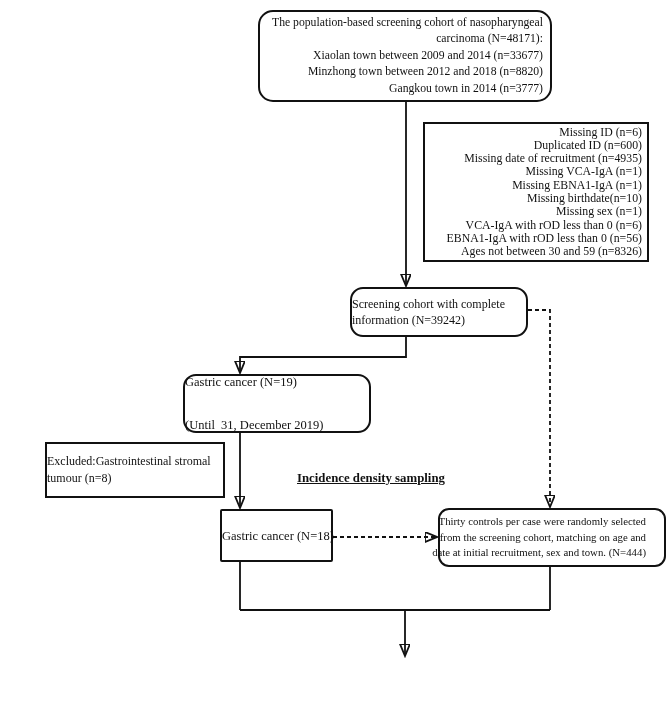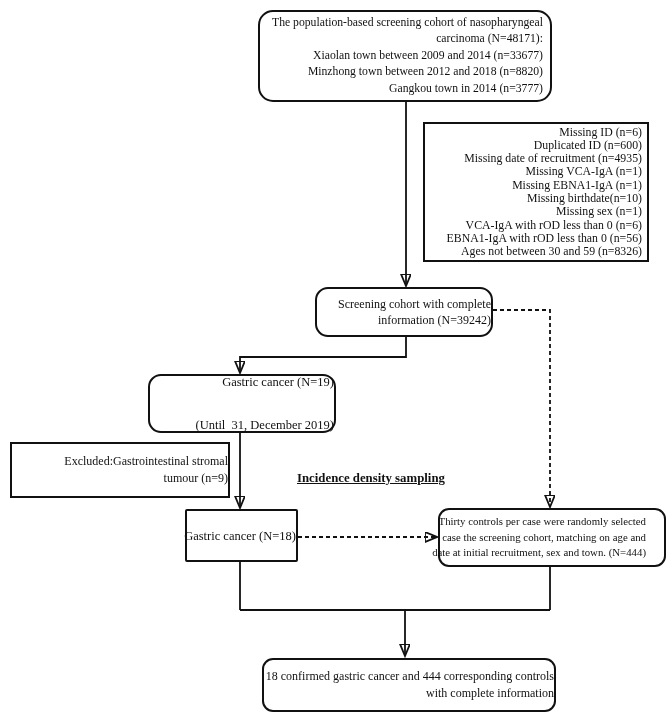--- a/index.html
+++ b/index.html
@@ -23,29 +23,29 @@
   .box {
     position: absolute;
     background: #ffffff;
     border: 2px solid #111111;
     display: flex;
     flex-direction: column;
     color: #111111;
   }
   .rounded { border-radius: 13px; }
   .sq { border-radius: 0; }
-  .center { justify-content: center; align-items: flex-end; text-align: center; }
+  .center { justify-content: center; align-items: flex-start; text-align: center; margin-left: 35px; }
   .leftalign { justify-content: center; align-items: flex-end; text-align: left; }
   .line { white-space: pre; }
 
   #box-cohort   { left: 258px; top: 10px;  width: 294px; height: 92px;  padding: 3px 7px;  font-size: 11.7px; line-height: 16.4px; border-radius: 15px; }
   #box-missing  { left: 423px; top: 122px; width: 226px; height: 140px; padding: 7px 5px;  font-size: 11.8px; line-height: 13.3px; }
   #box-screening{ left: 315px; top: 287px; width: 178px; height: 50px;  font-size: 12px;   line-height: 16px; }
   #box-gc19     { left: 148px; top: 374px; width: 188px; height: 59px;  font-size: 12.5px; line-height: 18px; gap: 25px; }
-  #box-excluded { left: 10px;  top: 442px; width: 220px; height: 56px;  font-size: 12px;   line-height: 17px; }
+  #box-excluded { left: 10px;  top: 442px; width: 180px; height: 56px;  font-size: 12px;   line-height: 17px; }
   #box-gc18     { left: 185px; top: 509px; width: 113px; height: 53px;  font-size: 12.5px; line-height: 16px; border-radius: 2px; }
   #box-controls { left: 438px; top: 508px; width: 228px; height: 59px;  padding: 4px 18px;  font-size: 10.8px; line-height: 15.6px; border-radius: 11px; }
   #box-final    { left: 262px; top: 658px; width: 294px; height: 54px;  font-size: 12px;   line-height: 17px; border-radius: 11px; }
 
   #label-sampling {
     position: absolute;
     left: 297px; top: 471px;
     width: 140px;
     font-weight: bold;
     font-size: 12.8px;
@@ -100,33 +100,29 @@
       <div class="line">information (N=39242)</div>
     </div>
 
   <div id="box-gc19" class="box rounded center">
       <div class="line">Gastric cancer (N=19)</div>
       <div class="line">(Until  31, December 2019)</div>
     </div>
 
   <div id="box-excluded" class="box sq center">
       <div class="line">Excluded:Gastrointestinal stromal</div>
-      <div class="line">tumour (n=9)</div>
+      <div class="line">tumour (n=8)</div>
     </div>
 
   <div id="label-sampling">Incidence density sampling</div>
 
   <div id="box-gc18" class="box rounded center">
       <div class="line">Gastric cancer (N=18)</div>
     </div>
 
   <div id="box-controls" class="box rounded leftalign">
       <div class="line">Thirty controls per case were randomly selected</div>
-      <div class="line">case the screening cohort, matching on age and</div>
+      <div class="line">from the screening cohort, matching on age and</div>
       <div class="line">date at initial recruitment, sex and town. (N=444)</div>
     </div>
 
-  <div id="box-final" class="box rounded center">
-      <div class="line">18 confirmed gastric cancer and 444 corresponding controls</div>
-      <div class="line">with complete information</div>
-    </div>
 
 </div>
 
 </body></html>

